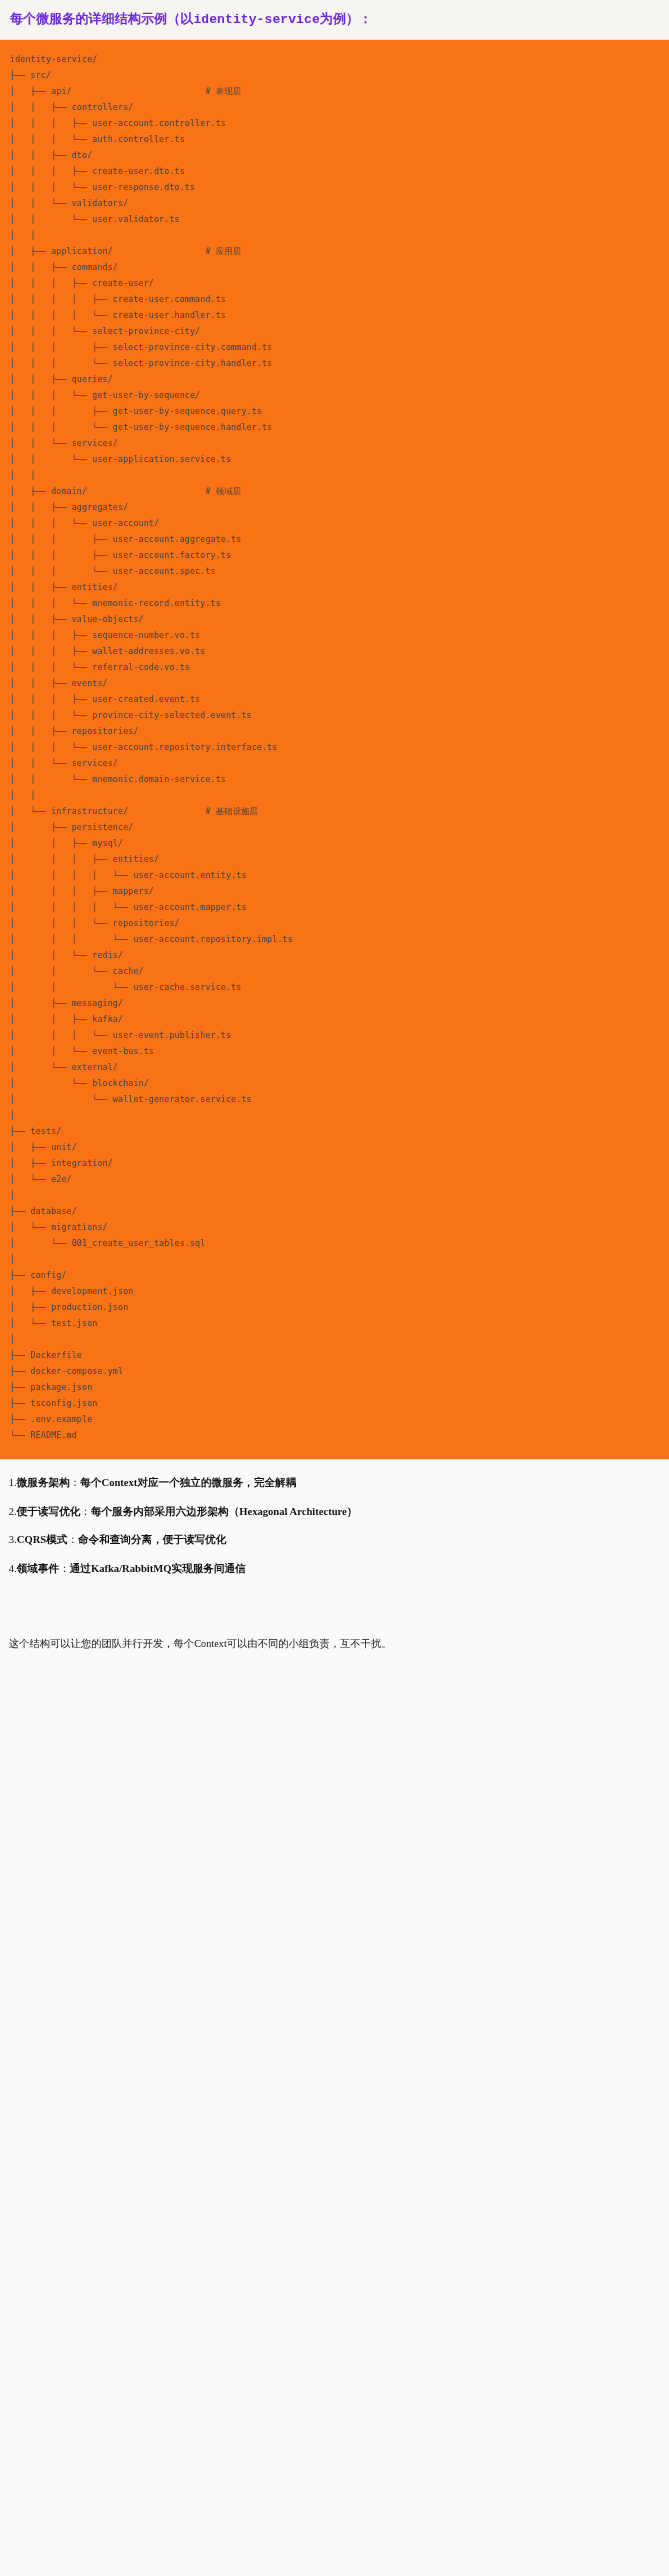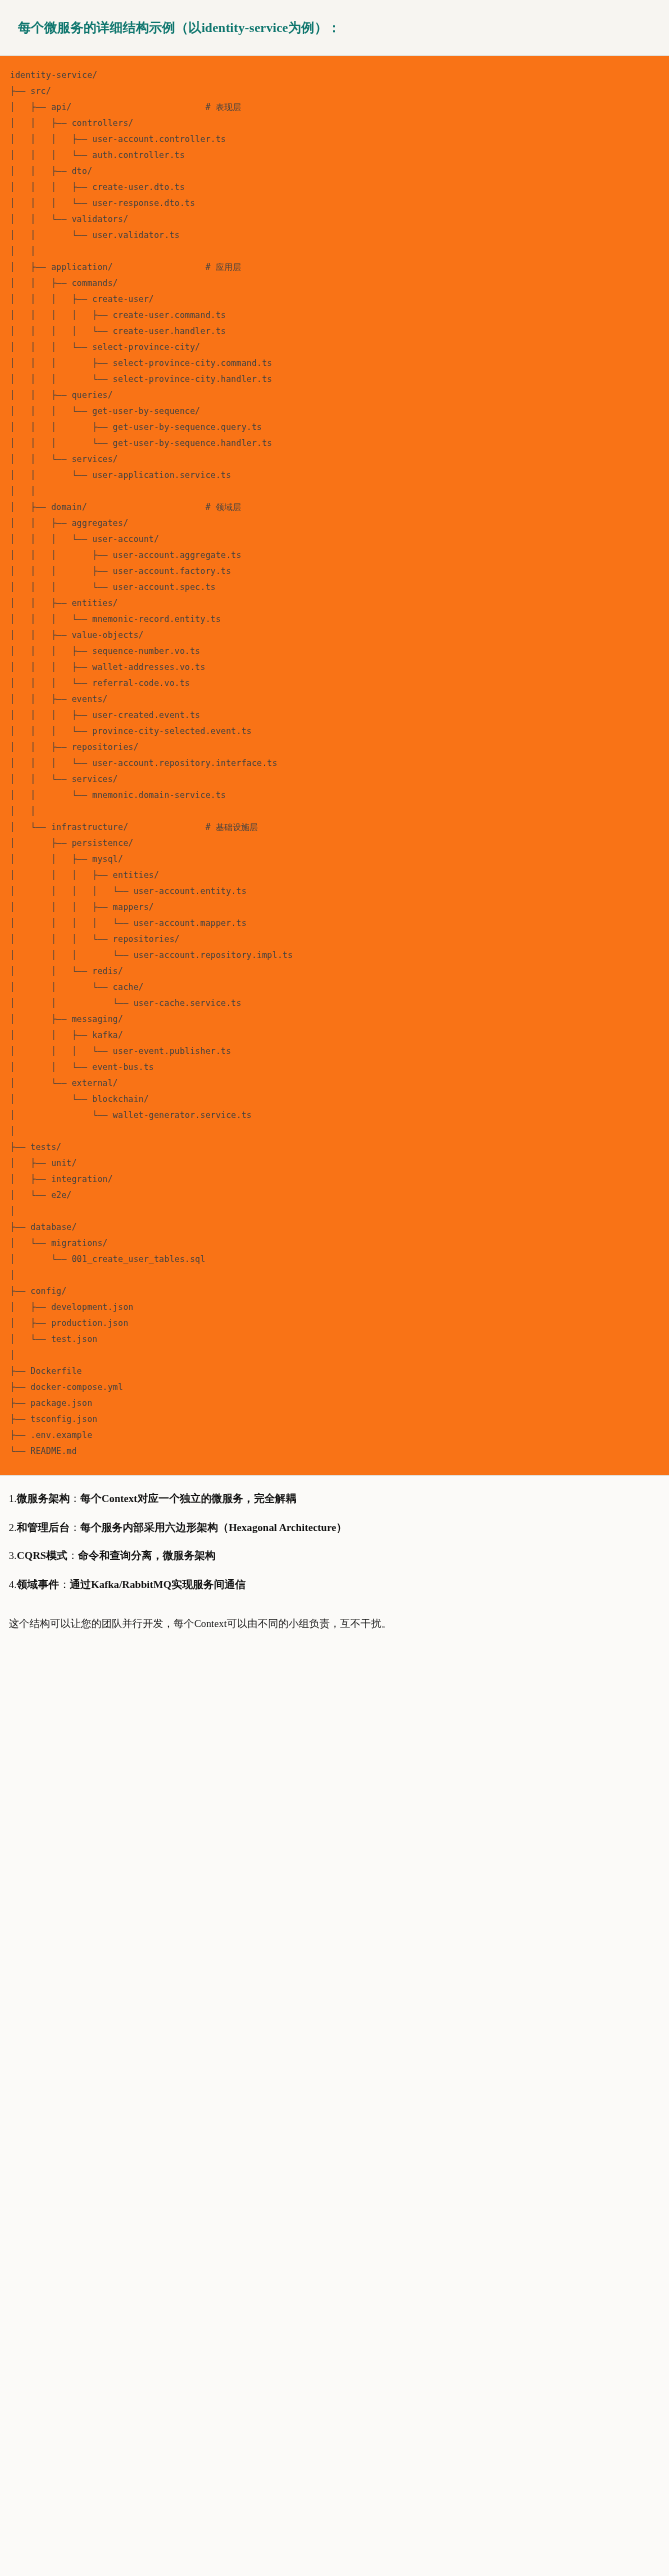--- a/index.html
+++ b/index.html
@@ -15,27 +15,27 @@
     -webkit-font-smoothing: antialiased;
   }
 
   
   .doc-header {
     background: #f7f5f1;
     border-bottom: 0.6px solid #e3e0da;
     padding: 11.3px 10px 10px 10px;
   }
   .doc-header h1 {
-    margin: 8px;
-    font-family: Liberation Serif, serif;
+    margin: 0;
+    font-family: Liberation Mono, monospace;
     font-weight: 700;
     font-size: 13px;
     line-height: 1.35;
     letter-spacing: 0.1px;
-    color: #0f766e;
+    color: #6d28d9;
   }
 
   
   .tree-block {
     background: #f97316;
     padding: 11.3px 10px 16.3px 10px;
   }
   .tree {
     font-family: "DejaVu Sans Mono", "Liberation Mono", monospace;
     font-size: 8.4px;
@@ -76,36 +76,37 @@
   .note-item .sep  { font-weight: 400; }
   .note-item .desc { font-weight: 700; }
 
   .footer-note {
     font-family: "Liberation Serif", "DejaVu Serif", serif;
     font-size: 10.3px;
     line-height: 1.55;
     color: #141414;
     padding: 5px 8.8px 13.8px 8.8px;
     background: #fbfaf8;
+    margin-top: 36px;
   }
 </style>
 </head>
 <body>
 
 <div class="doc-header">
   <h1>每个微服务的详细结构示例（以identity-service为例）：</h1>
 </div>
 
 <div class="tree-block">
   <pre class="tree" id="tree-render"><span class="line">identity-service/</span><span class="line">├── src/</span><span class="line">│   ├── api/                          # 表现层</span><span class="line">│   │   ├── controllers/</span><span class="line">│   │   │   ├── user-account.controller.ts</span><span class="line">│   │   │   └── auth.controller.ts</span><span class="line">│   │   ├── dto/</span><span class="line">│   │   │   ├── create-user.dto.ts</span><span class="line">│   │   │   └── user-response.dto.ts</span><span class="line">│   │   └── validators/</span><span class="line">│   │       └── user.validator.ts</span><span class="line">│   │</span><span class="line">│   ├── application/                  # 应用层</span><span class="line">│   │   ├── commands/</span><span class="line">│   │   │   ├── create-user/</span><span class="line">│   │   │   │   ├── create-user.command.ts</span><span class="line">│   │   │   │   └── create-user.handler.ts</span><span class="line">│   │   │   └── select-province-city/</span><span class="line">│   │   │       ├── select-province-city.command.ts</span><span class="line">│   │   │       └── select-province-city.handler.ts</span><span class="line">│   │   ├── queries/</span><span class="line">│   │   │   └── get-user-by-sequence/</span><span class="line">│   │   │       ├── get-user-by-sequence.query.ts</span><span class="line">│   │   │       └── get-user-by-sequence.handler.ts</span><span class="line">│   │   └── services/</span><span class="line">│   │       └── user-application.service.ts</span><span class="line">│   │</span><span class="line">│   ├── domain/                       # 领域层</span><span class="line">│   │   ├── aggregates/</span><span class="line">│   │   │   └── user-account/</span><span class="line">│   │   │       ├── user-account.aggregate.ts</span><span class="line">│   │   │       ├── user-account.factory.ts</span><span class="line">│   │   │       └── user-account.spec.ts</span><span class="line">│   │   ├── entities/</span><span class="line">│   │   │   └── mnemonic-record.entity.ts</span><span class="line">│   │   ├── value-objects/</span><span class="line">│   │   │   ├── sequence-number.vo.ts</span><span class="line">│   │   │   ├── wallet-addresses.vo.ts</span><span class="line">│   │   │   └── referral-code.vo.ts</span><span class="line">│   │   ├── events/</span><span class="line">│   │   │   ├── user-created.event.ts</span><span class="line">│   │   │   └── province-city-selected.event.ts</span><span class="line">│   │   ├── repositories/</span><span class="line">│   │   │   └── user-account.repository.interface.ts</span><span class="line">│   │   └── services/</span><span class="line">│   │       └── mnemonic.domain-service.ts</span><span class="line">│   │</span><span class="line">│   └── infrastructure/               # 基础设施层</span><span class="line">│       ├── persistence/</span><span class="line">│       │   ├── mysql/</span><span class="line">│       │   │   ├── entities/</span><span class="line">│       │   │   │   └── user-account.entity.ts</span><span class="line">│       │   │   ├── mappers/</span><span class="line">│       │   │   │   └── user-account.mapper.ts</span><span class="line">│       │   │   └── repositories/</span><span class="line">│       │   │       └── user-account.repository.impl.ts</span><span class="line">│       │   └── redis/</span><span class="line">│       │       └── cache/</span><span class="line">│       │           └── user-cache.service.ts</span><span class="line">│       ├── messaging/</span><span class="line">│       │   ├── kafka/</span><span class="line">│       │   │   └── user-event.publisher.ts</span><span class="line">│       │   └── event-bus.ts</span><span class="line">│       └── external/</span><span class="line">│           └── blockchain/</span><span class="line">│               └── wallet-generator.service.ts</span><span class="line">│</span><span class="line">├── tests/</span><span class="line">│   ├── unit/</span><span class="line">│   ├── integration/</span><span class="line">│   └── e2e/</span><span class="line">│</span><span class="line">├── database/</span><span class="line">│   └── migrations/</span><span class="line">│       └── 001_create_user_tables.sql</span><span class="line">│</span><span class="line">├── config/</span><span class="line">│   ├── development.json</span><span class="line">│   ├── production.json</span><span class="line">│   └── test.json</span><span class="line">│</span><span class="line">├── Dockerfile</span><span class="line">├── docker-compose.yml</span><span class="line">├── package.json</span><span class="line">├── tsconfig.json</span><span class="line">├── .env.example</span><span class="line">└── README.md</span></pre>
 </div>
 
 <div class="notes">
   <div id="notes-list">
       <p class="note-item"><span class="idx">1.</span><span class="term">微服务架构</span><span class="sep">：</span><span class="desc">每个Context对应一个独立的微服务，完全解耦</span></p>
-      <p class="note-item"><span class="idx">2.</span><span class="term">和管理后台</span><span class="sep">：</span><span class="desc">每个服务内部采用六边形架构（Hexagonal Architecture）</span></p>
-      <p class="note-item"><span class="idx">3.</span><span class="term">CQRS模式</span><span class="sep">：</span><span class="desc">命令和查询分离，微服务架构</span></p>
+      <p class="note-item"><span class="idx">2.</span><span class="term">便于读写优化</span><span class="sep">：</span><span class="desc">每个服务内部采用六边形架构（Hexagonal Architecture）</span></p>
+      <p class="note-item"><span class="idx">3.</span><span class="term">CQRS模式</span><span class="sep">：</span><span class="desc">命令和查询分离，便于读写优化</span></p>
       <p class="note-item"><span class="idx">4.</span><span class="term">领域事件</span><span class="sep">：</span><span class="desc">通过Kafka/RabbitMQ实现服务间通信</span></p>
     </div>
 </div>
 
 <div class="footer-note">这个结构可以让您的团队并行开发，每个Context可以由不同的小组负责，互不干扰。</div>
 
 
 </body></html>

